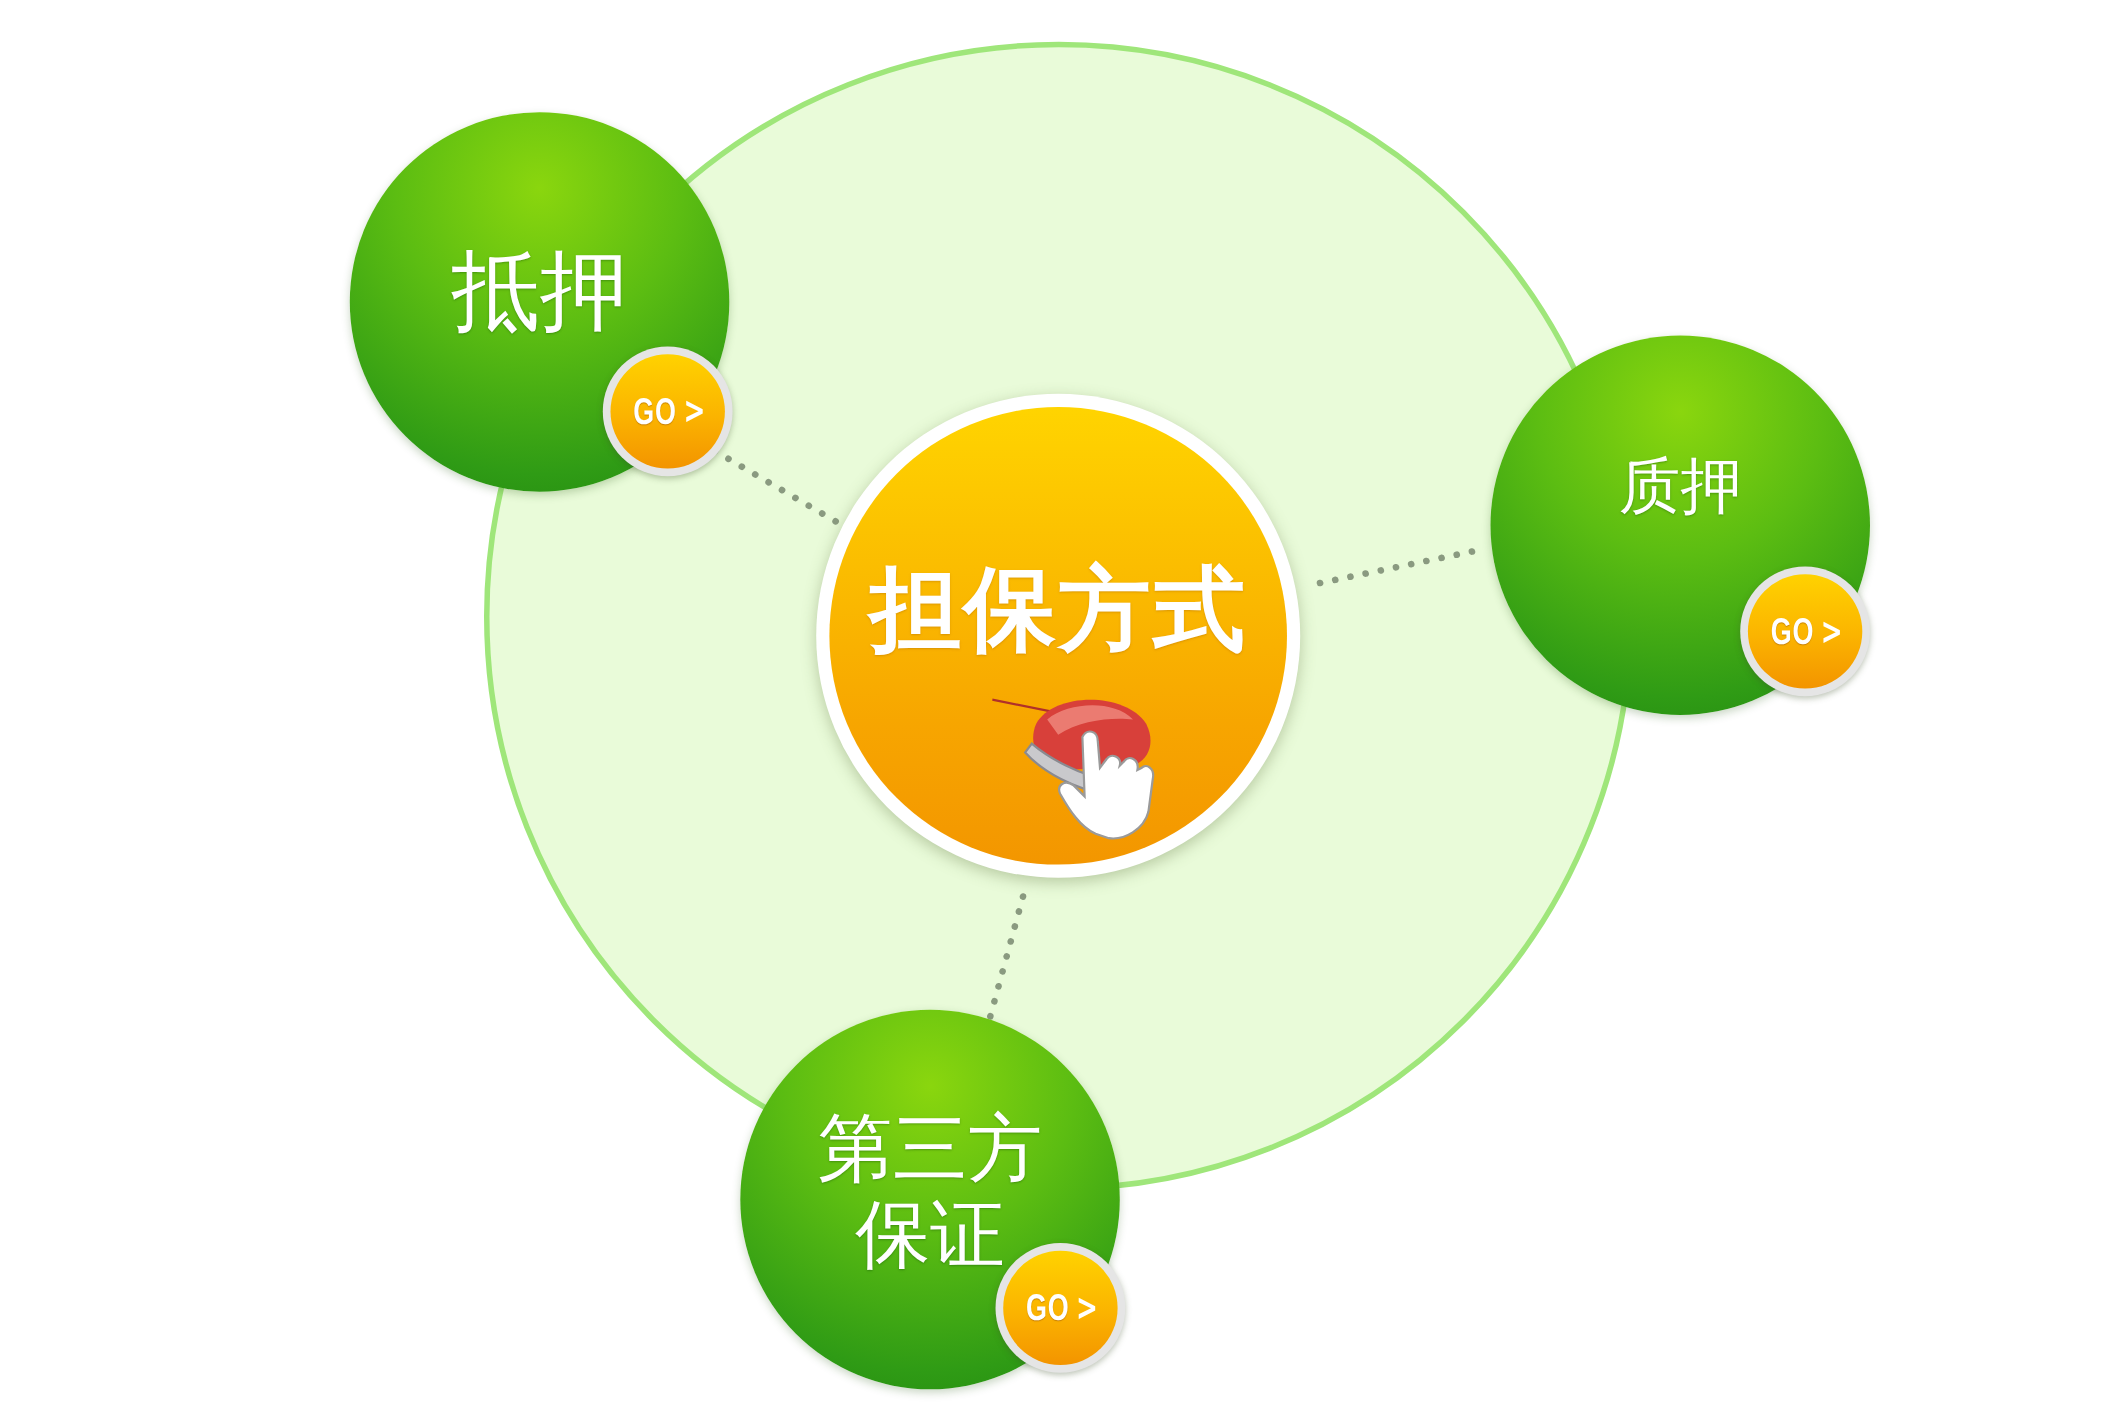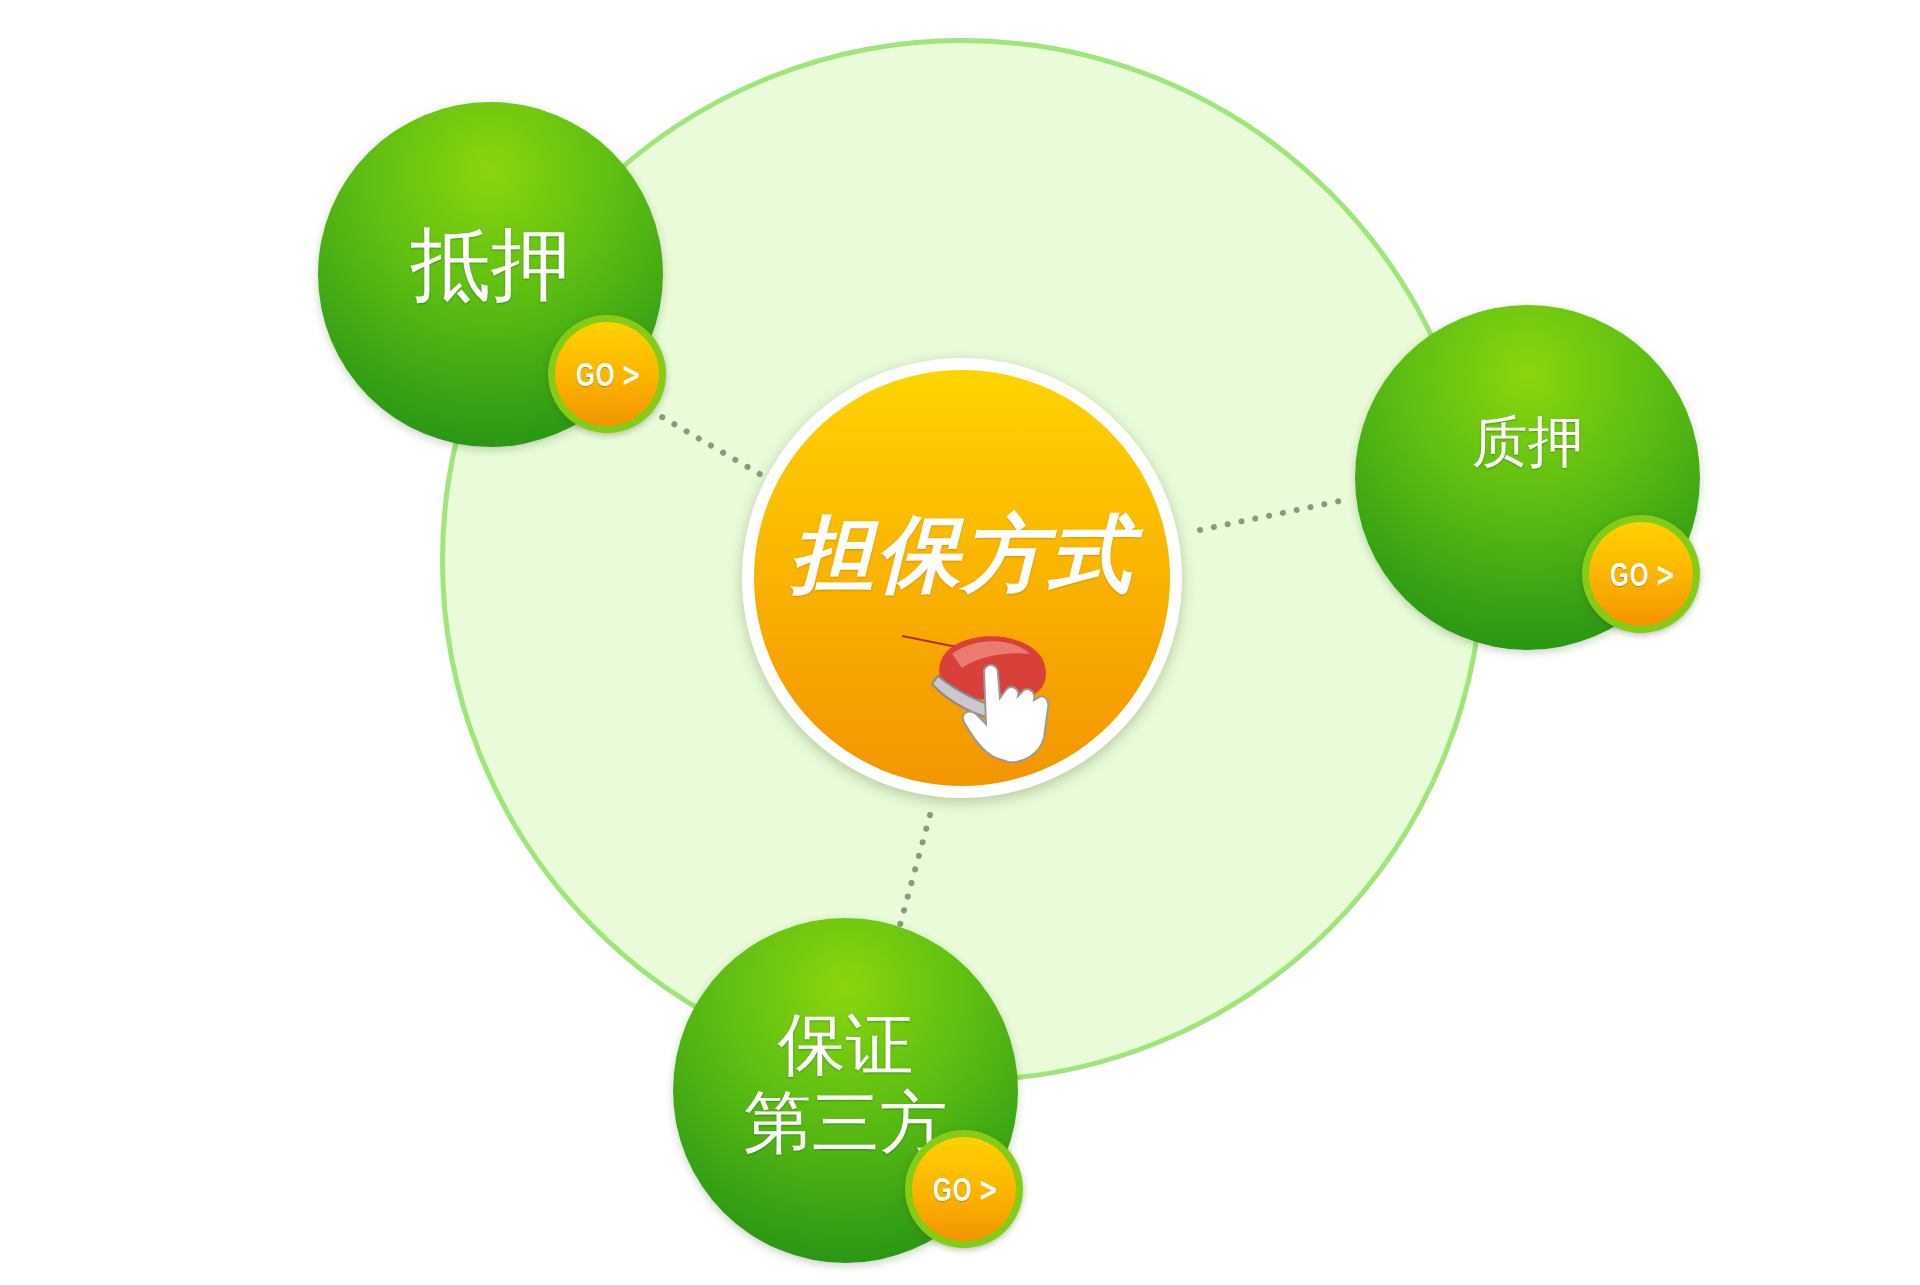--- a/index.html
+++ b/index.html
@@ -17,40 +17,39 @@
   }
   svg.links { position:absolute; left:0; top:0; width:1920px; height:1285px; }
   .hub {
     position:absolute; left:742px; top:358px; width:440px; height:440px; border-radius:50%;
     background:#ffffff;
     box-shadow: 0 4px 14px rgba(120,140,90,0.45);
   }
   .hub-inner {
     position:absolute; left:12px; top:12px; right:12px; bottom:12px; border-radius:50%;
     background: linear-gradient(180deg, #ffd400 0%, #fbbd00 35%, #f7a500 70%, #f39600 100%);
-    font-style: italic;
   }
   .hub-title {
     position:absolute; left:0; right:0; top:128px; text-align:center;
     color:#ffffff; font-size:84px; font-weight:bold; letter-spacing:2px;
     text-shadow: 0 1px 2px rgba(160,90,0,0.35);
   }
   .mouse-icon { position:absolute; left:148px; top:248px; width:160px; height:150px; }
   .node {
     position:absolute; width:345px; height:345px; border-radius:50%;
     background: radial-gradient(circle at 50% 20%, #8ad60e 0%, #5cbd12 40%, #2f9b15 80%, #22880f 100%);
     box-shadow: 0 3px 8px rgba(40,90,20,0.25);
   }
   .node-label {
     position:absolute; left:0; right:0; text-align:center; color:#ffffff;
     font-weight:normal; text-shadow: 0 1px 2px rgba(0,60,0,0.35);
   }
   .go-btn {
     position:absolute; width:118px; height:118px; border-radius:50%;
-    background:#84cc16; box-shadow: 0 2px 6px rgba(60,80,40,0.35);
+    background:#e5e5e5; box-shadow: 0 2px 6px rgba(60,80,40,0.35);
     cursor:pointer;
   }
   .go-inner {
     position:absolute; left:7px; top:7px; right:7px; bottom:7px; border-radius:50%;
     background: linear-gradient(180deg, #ffd200 0%, #fbb300 55%, #f39400 100%);
     display:flex; align-items:center; justify-content:center;
   }
   .go-text {
     color:#ffffff; font-family:"Liberation Sans", sans-serif; font-weight:bold;
     font-size:34px; transform:scaleX(0.72); letter-spacing:1px;
@@ -88,22 +87,22 @@
   </div>
   <div class="go-btn" style="left:1582px; top:515px;">
     <div class="go-inner">
       <span class="go-text">GO</span>
       <span class="go-chevron">&gt;</span>
     </div>
   </div>
 
   <div class="node" style="left:673px; top:918px;">
     <div class="node-label" style="top:88px; font-size:68px; line-height:78px;">
+      <div>第三方</div>
       <div>保证</div>
-      <div>第三方</div>
     </div>
   </div>
   <div class="go-btn" style="left:905px; top:1130px;">
     <div class="go-inner">
       <span class="go-text">GO</span>
       <span class="go-chevron">&gt;</span>
     </div>
   </div>
 
   <div class="hub">

